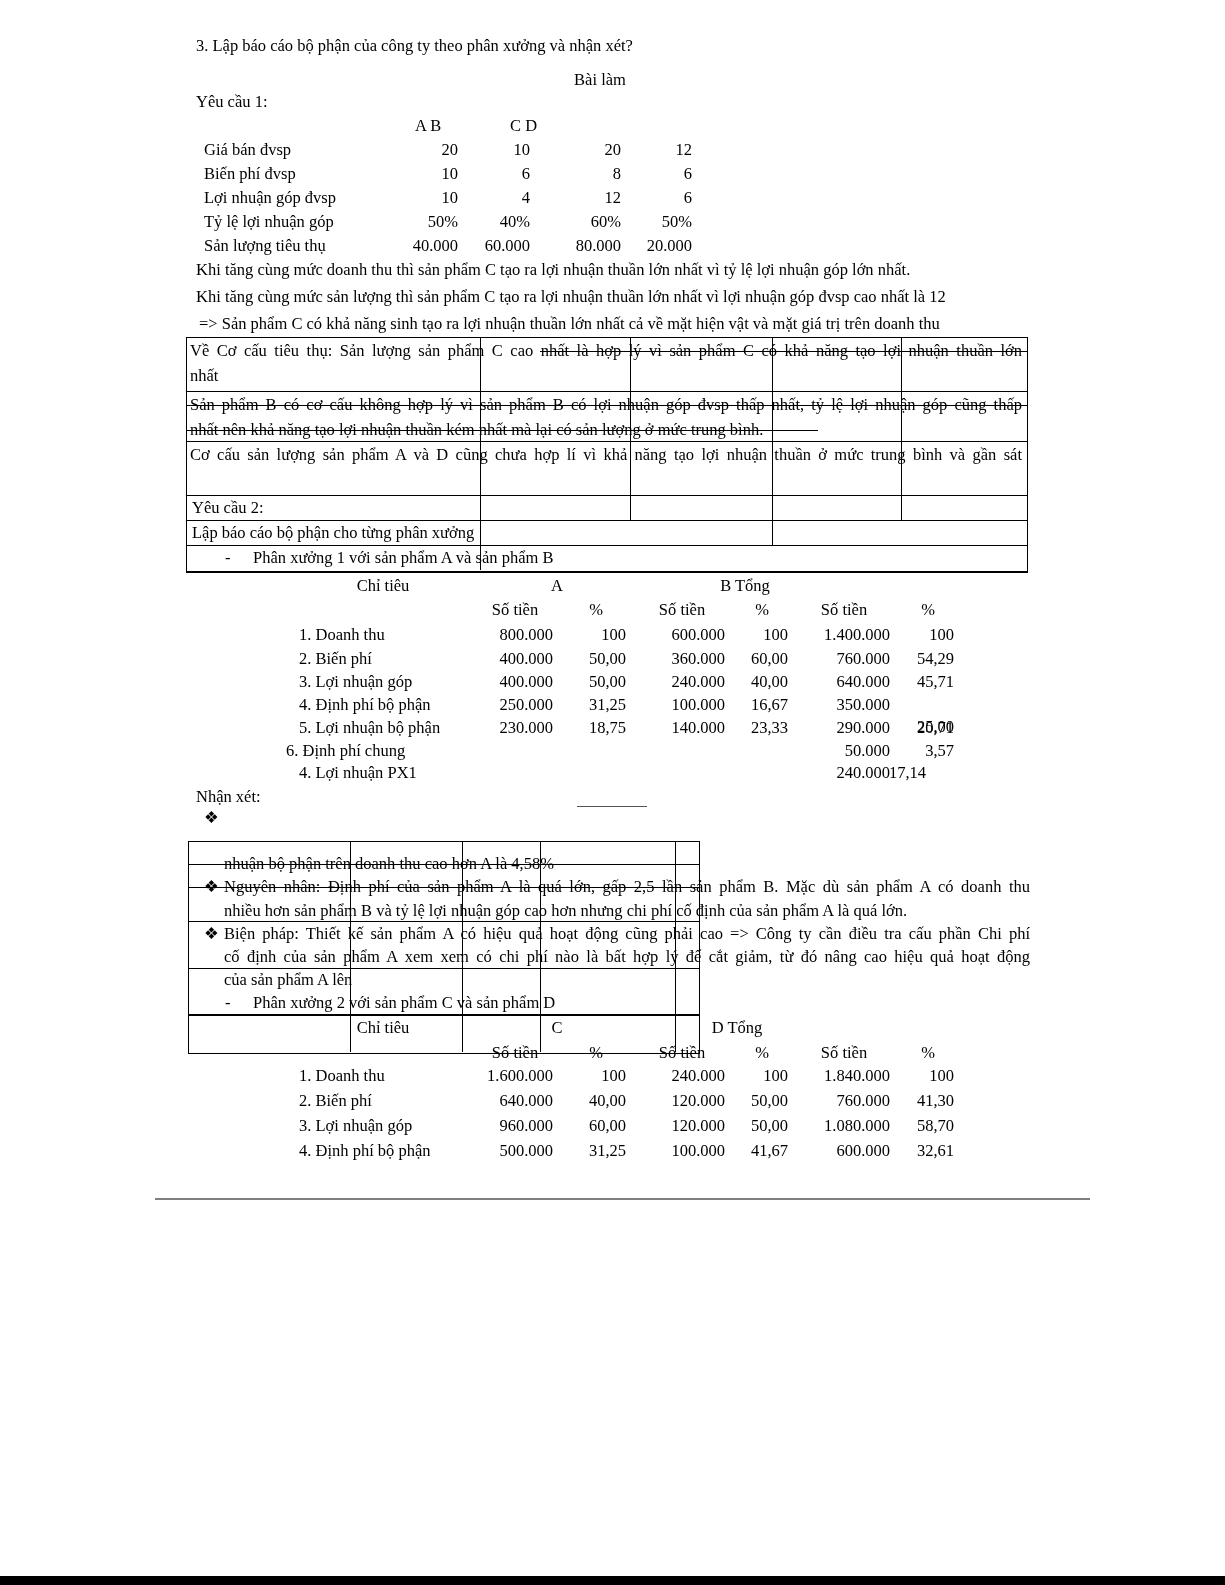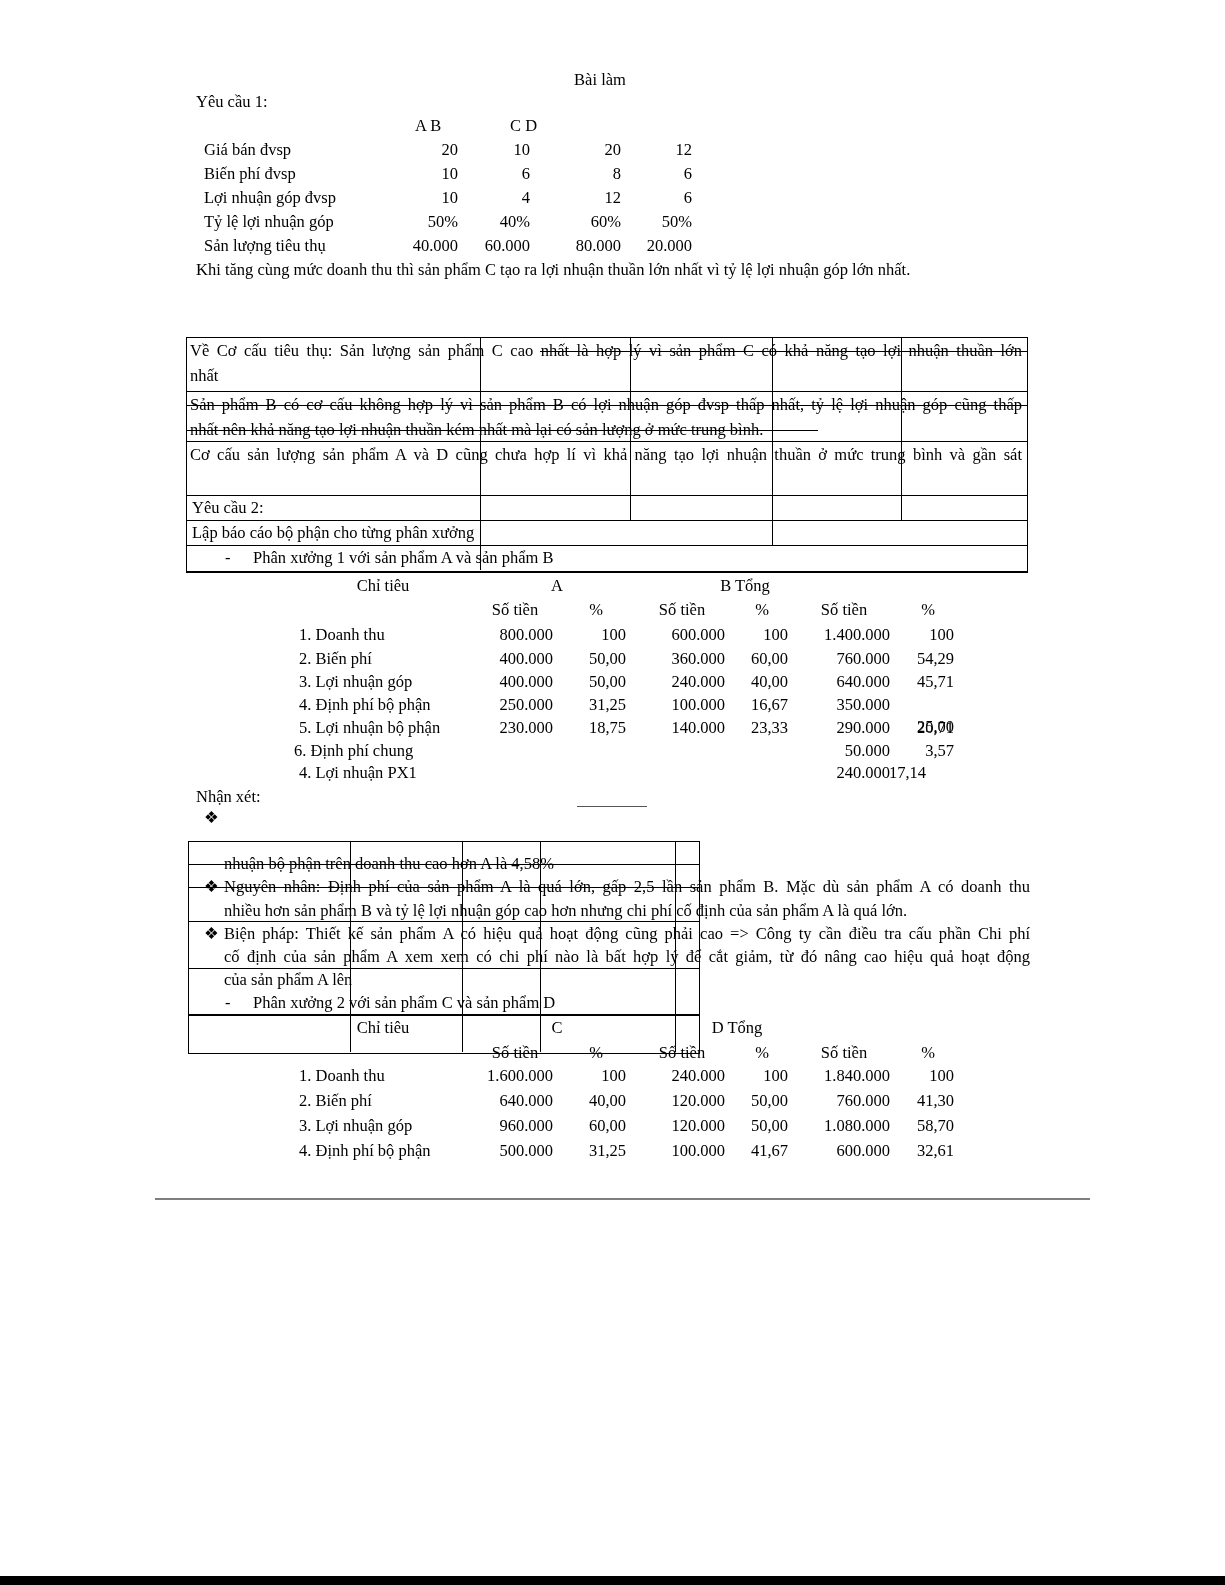--- a/index.html
+++ b/index.html
@@ -11,20 +11,21 @@
   .c{text-align:center;}
   .hl{position:absolute;height:1px;background:#000;}
   .vl{position:absolute;width:1px;background:#000;}
   .box{position:absolute;border:1px solid #000;}
 </style>
 </head>
 <body>
 
 <div id="page">
 
+  <div class="t" style="left:196px;top:36px">3. Lập báo cáo bộ phận của công ty theo phân xưởng và nhận xét?</div>
   <div class="t c" style="left:450px;top:70px;width:300px">Bài làm</div>
   <div class="t" style="left:196px;top:92px">Yêu cầu 1:</div>
 
   <div class="t" style="left:415px;top:116px">A B</div>
   <div class="t" style="left:510px;top:116px">C D</div>
 
   <div class="t" style="left:204px;top:140px">Giá bán đvsp</div>
   <div class="t r" style="left:368px;top:140px;width:90px">20</div>
   <div class="t r" style="left:462px;top:140px;width:68px">10</div>
   <div class="t r" style="left:535px;top:140px;width:86px">20</div>
@@ -48,20 +49,22 @@
   <div class="t r" style="left:535px;top:212px;width:86px">60%</div>
   <div class="t r" style="left:626px;top:212px;width:66px">50%</div>
 
   <div class="t" style="left:204px;top:236px">Sản lượng tiêu thụ</div>
   <div class="t r" style="left:368px;top:236px;width:90px">40.000</div>
   <div class="t r" style="left:462px;top:236px;width:68px">60.000</div>
   <div class="t r" style="left:535px;top:236px;width:86px">80.000</div>
   <div class="t r" style="left:626px;top:236px;width:66px">20.000</div>
 
   <div class="t" style="left:196px;top:260px">Khi tăng cùng mức doanh thu thì sản phẩm C tạo ra lợi nhuận thuần lớn nhất vì tỷ lệ lợi nhuận góp lớn nhất.</div>
+  <div class="t" style="left:196px;top:287px">Khi tăng cùng mức sản lượng thì sản phẩm C tạo ra lợi nhuận thuần lớn nhất vì lợi nhuận góp đvsp cao nhất là 12</div>
+  <div class="t" style="left:199px;top:314px">=&gt; Sản phẩm C có khả năng sinh tạo ra lợi nhuận thuần lớn nhất cả về mặt hiện vật và mặt giá trị trên doanh thu</div>
 
   <div class="t j" style="left:190px;top:341px;width:832px">Về Cơ cấu tiêu thụ: Sản lượng sản phẩm C cao nhất là hợp lý vì sản phẩm C có khả năng tạo lợi nhuận thuần lớn</div>
   <div class="t" style="left:190px;top:366px">nhất</div>
   <div class="t j" style="left:190px;top:395px;width:832px">Sản phẩm B có cơ cấu không hợp lý vì sản phẩm B có lợi nhuận góp đvsp thấp nhất, tỷ lệ lợi nhuận góp cũng thấp</div>
   <div class="t" style="left:190px;top:420px">nhất nên khả năng tạo lợi nhuận thuần kém nhất mà lại có sản lượng ở mức trung bình.</div>
   <div class="t j" style="left:190px;top:445px;width:832px">Cơ cấu sản lượng sản phẩm A và D cũng chưa hợp lí vì khả năng tạo lợi nhuận thuần ở mức trung bình và gần sát</div>
   <div class="t" style="left:192px;top:498px">Yêu cầu 2:</div>
   <div class="t" style="left:192px;top:523px">Lập báo cáo bộ phận cho từng phân xưởng</div>
   <div class="t" style="left:225px;top:548px">-</div>
   <div class="t" style="left:253px;top:548px">Phân xưởng 1 với sản phẩm A và sản phẩm B</div>
@@ -123,21 +126,21 @@
   <div class="t r" style="left:894px;top:717px;width:60px">25,00</div>
 
   <div class="t" style="left:299px;top:718px">5. Lợi nhuận bộ phận</div>
   <div class="t r" style="left:445px;top:718px;width:108px">230.000</div>
   <div class="t r" style="left:558px;top:718px;width:68px">18,75</div>
   <div class="t r" style="left:630px;top:718px;width:95px">140.000</div>
   <div class="t r" style="left:729px;top:718px;width:59px">23,33</div>
   <div class="t r" style="left:788px;top:718px;width:102px">290.000</div>
   <div class="t r" style="left:894px;top:718px;width:60px">20,71</div>
 
-  <div class="t" style="left:294px;top:741px">6. Định phí chung</div>
+  <div class="t" style="left:286px;top:741px">6. Định phí chung</div>
   <div class="t r" style="left:788px;top:741px;width:102px">50.000</div>
   <div class="t r" style="left:894px;top:741px;width:60px">3,57</div>
 
   <div class="t" style="left:299px;top:763px">4. Lợi nhuận PX1</div>
   <div class="t r" style="left:788px;top:763px;width:102px">240.000</div>
   <div class="t r" style="left:866px;top:763px;width:60px">17,14</div>
 
   <div class="t" style="left:196px;top:787px">Nhận xét:</div>
   <div class="hl" style="left:577px;top:806px;width:70px;background:#555"></div>
 

